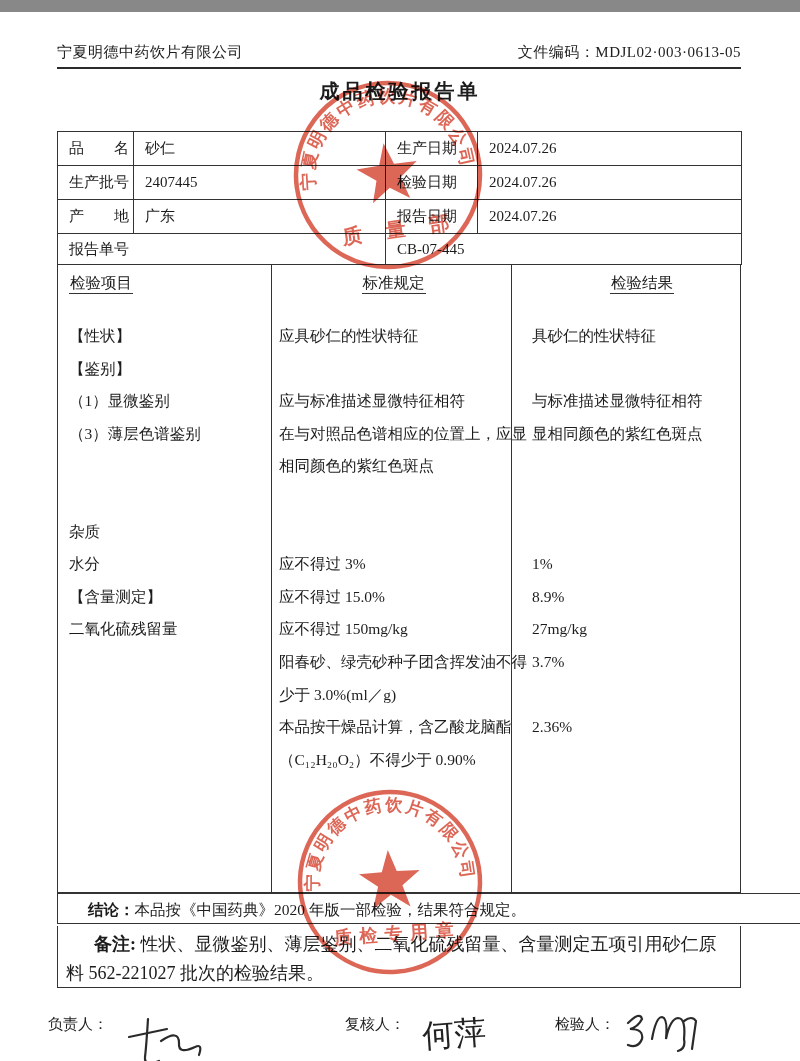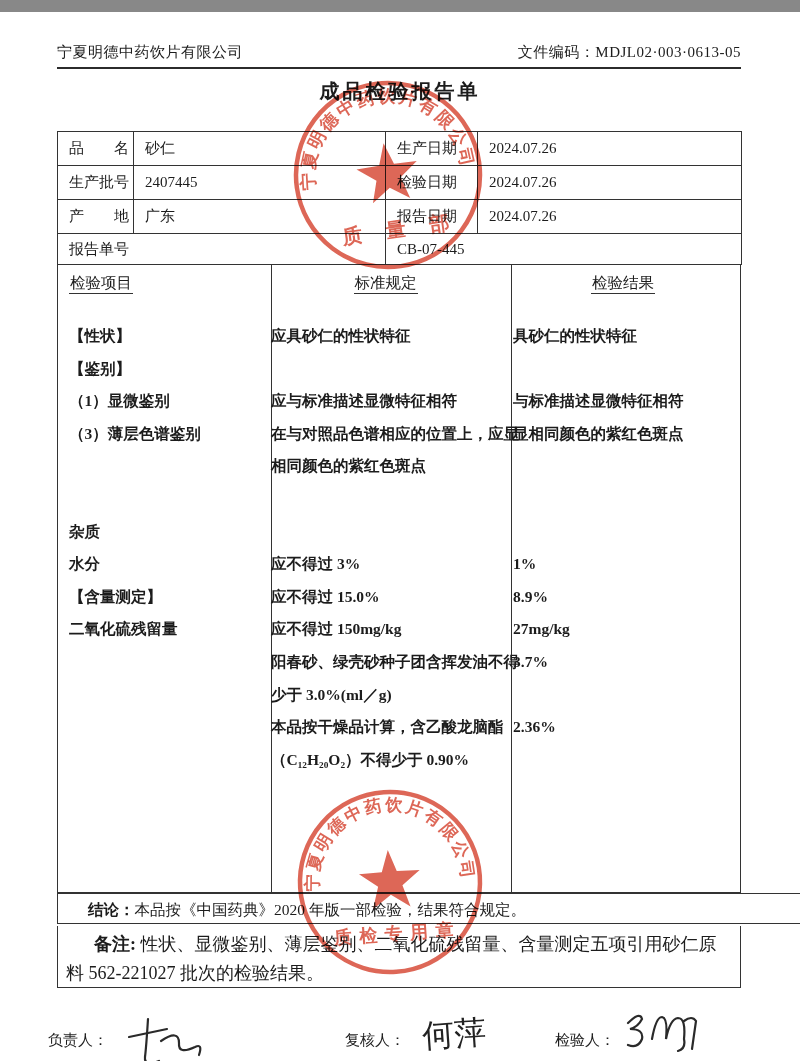--- a/index.html
+++ b/index.html
@@ -15,36 +15,36 @@
   table.info{position:absolute;top:119px;left:57px;width:684px;border-collapse:collapse;table-layout:fixed;}
   table.info td{border:1px solid #333;font-size:15px;padding:0 0 0 11px;white-space:nowrap;overflow:hidden;}
   table.info tr{height:34px;}
   table.info tr.last{height:31px;}
 
   .main-table{position:absolute;top:252px;left:57px;width:684px;height:629px;border:1px solid #333;border-top:none;box-sizing:border-box;}
   .vline{position:absolute;top:0;bottom:0;border-left:1px solid #333;}
   .vline.v1{left:213px;} .vline.v2{left:453px;}
   .mcol{position:absolute;top:0;bottom:0;box-sizing:border-box;padding-top:9px;font-size:15.5px;}
   .mcol.c1{left:0;width:213px;padding-left:11px;}
-  .mcol.c2{left:202px;width:240px;padding-left:11px;}
-  .mcol.c3{left:444px;width:231px;padding-left:11px;}
+  .mcol.c2{left:210px;width:240px;padding-left:11px;}
+  .mcol.c3{left:463px;width:231px;padding-left:11px;}
   .mcol .colhead{height:47px;}
   .mcol.c2 .colhead,.mcol.c3 .colhead{text-align:center;}
   .colhead span{border-bottom:1px solid #333;padding:0 1px 2px 1px;}
-  .line{height:32.6px;line-height:32.6px;white-space:nowrap;font-weight:bold;}
+  .line{height:32.6px;line-height:32.6px;white-space:nowrap;}
 
   .concl-row{position:absolute;top:881px;left:57px;width:762px;height:31px;line-height:31px;
     border:1px solid #333;box-sizing:border-box;font-size:15.5px;padding-left:30px;}
   .remark-row{position:absolute;top:914px;left:57px;width:684px;height:62px;
     border:1px solid #333;border-top:none;box-sizing:border-box;font-size:18px;}
   .remark-row p{margin:4px 8px 0 8px;line-height:29px;text-indent:28px;}
   .blabel{font-weight:bold;}
 
   .sig-row{position:absolute;top:1003px;left:0;width:800px;height:58px;font-size:15px;}
-  .sig-label{position:absolute;top:16px;}
+  .sig-label{position:absolute;top:0;}
   .sig-label.s1{left:48px;} .sig-label.s2{left:345px;} .sig-label.s3{left:555px;}
   .sig-svg{position:absolute;}
   .sig-svg path{fill:none;stroke:#2a2a2a;stroke-width:2.2;stroke-linecap:round;}
   .sig-name{font-size:32px;fill:#222;font-family:"Liberation Serif",serif;}
 
   .stamp{position:absolute;opacity:.8;mix-blend-mode:multiply;pointer-events:none;}
   .stamp.top{left:288px;top:63px;transform:rotate(-8deg);}
   .stamp.bottom{left:292px;top:772px;transform:rotate(-4deg);}
 </style>
 </head>

